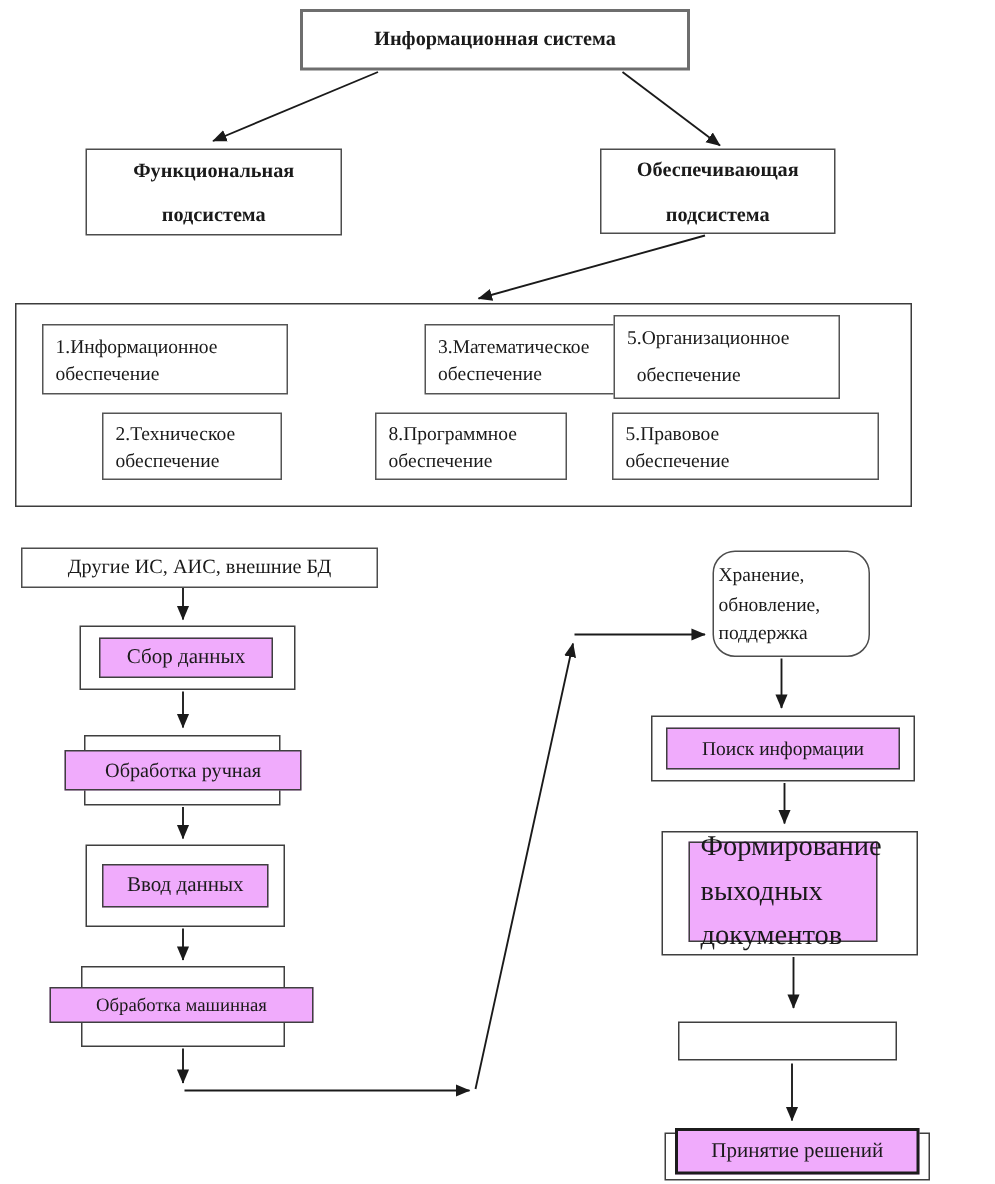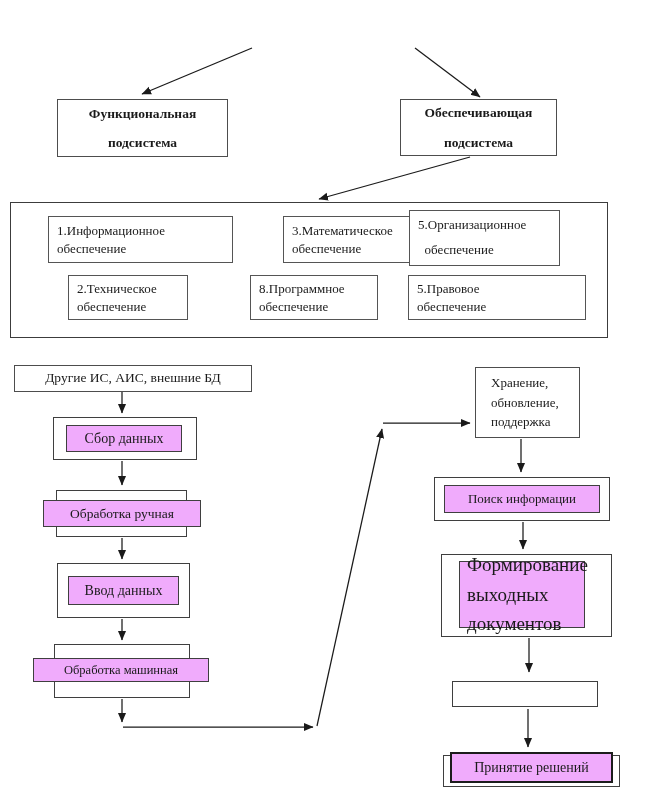--- a/index.html
+++ b/index.html
@@ -23,21 +23,21 @@
   }
   .pre{white-space:pre-wrap;}
   .bold{font-weight:bold;}
   
   #root-box{left:200px;top:6px;width:260px;height:41px;border:2px solid #6e6e6e;font-size:13.5px;}
   #func-box{left:57px;top:99px;width:171px;height:58px;font-size:13.5px;line-height:2.15;}
   #prov-box{left:400px;top:99px;width:157px;height:57px;font-size:13.5px;line-height:2.15;}
   
   #support-container{left:10px;top:202px;width:598px;height:136px;border:1.5px solid #3c3c3c;background:transparent;}
   .support-item{padding:2px 6px 2px 8px;justify-content:flex-start;text-align:left;border:1.5px solid #555;}
-  #sup-1{left:48px;top:216px;width:185px;height:47px;}
+  #sup-1{left:28px;top:216px;width:164px;height:47px;}
   #sup-2{left:68px;top:275px;width:120px;height:45px;}
   #sup-3{left:243px;top:216px;width:152px;height:47px;margin-left:40px;}
   #sup-4{left:250px;top:275px;width:128px;height:45px;}
   #sup-5{left:409px;top:210px;width:151px;height:56px;line-height:1.9;}
   #sup-6{left:408px;top:275px;width:178px;height:45px;}
   
   #ext-box{left:14px;top:365px;width:238px;height:27px;font-size:13.5px;}
   .outer{border:1.3px solid #3f3f3f;}
   .inner{position:absolute;border:1.3px solid #3f3f3f;background:#f0abfc;display:flex;align-items:center;justify-content:center;box-sizing:border-box;}
   #collect-outer{left:53px;top:417px;width:144px;height:43px;}
@@ -46,32 +46,35 @@
   #input-inner{left:68px;top:576px;width:111px;height:29px;font-size:14px;}
   #search-outer{left:434px;top:477px;width:176px;height:44px;}
   #search-inner{left:444px;top:485px;width:156px;height:28px;font-size:13px;}
   #docs-outer{left:441px;top:554px;width:171px;height:83px;}
   #docs-inner{left:459px;top:561px;width:126px;height:67px;font-size:19px;justify-content:flex-start;text-align:left;padding-left:7px;line-height:1.55;}
   .backplate{position:absolute;border:1.3px solid #3f3f3f;background:#fff;box-sizing:border-box;}
   #manual-back{left:56px;top:490px;width:131px;height:47px;}
   #manual-front{left:43px;top:500px;width:158px;height:27px;font-size:13.5px;z-index:2;}
   #machine-back{left:54px;top:644px;width:136px;height:54px;}
   #machine-front{left:33px;top:658px;width:176px;height:24px;font-size:12.5px;z-index:2;}
-  #storage-box{left:475px;top:367px;width:105px;height:71px;justify-content:flex-start;text-align:left;padding-left:15px;line-height:1.5;}
+  #storage-box{left:475px;top:367px;width:105px;height:71px;justify-content:flex-start;text-align:left;padding-left:3px;line-height:1.5;border-radius:15px;}
   #analysis-back{left:452px;top:681px;width:146px;height:26px;}
   #analysis-front{left:455px;top:677px;width:133px;height:27px;font-size:13.5px;z-index:2;}
   #decision-back{left:443px;top:755px;width:177px;height:32px;}
   #decision-front{left:450px;top:752px;width:163px;height:31px;font-size:14px;border:2.5px solid #1c1c1c;z-index:2;}
   #arrow-layer{position:absolute;left:0;top:0;width:663px;height:789px;z-index:3;pointer-events:none;}
 </style>
 </head>
 <body>
 
 <div id="canvas">
 
+  <div class="box bold" id="root-box">
+    <span class="pre">Информационная система</span>
+  </div>
   <div class="box bold" id="func-box">
     <span class="pre">Функциональная
 подсистема</span>
   </div>
   <div class="box bold" id="prov-box">
     <span class="pre">Обеспечивающая
 подсистема</span>
   </div>
 
   <div class="box" id="support-container"></div>

